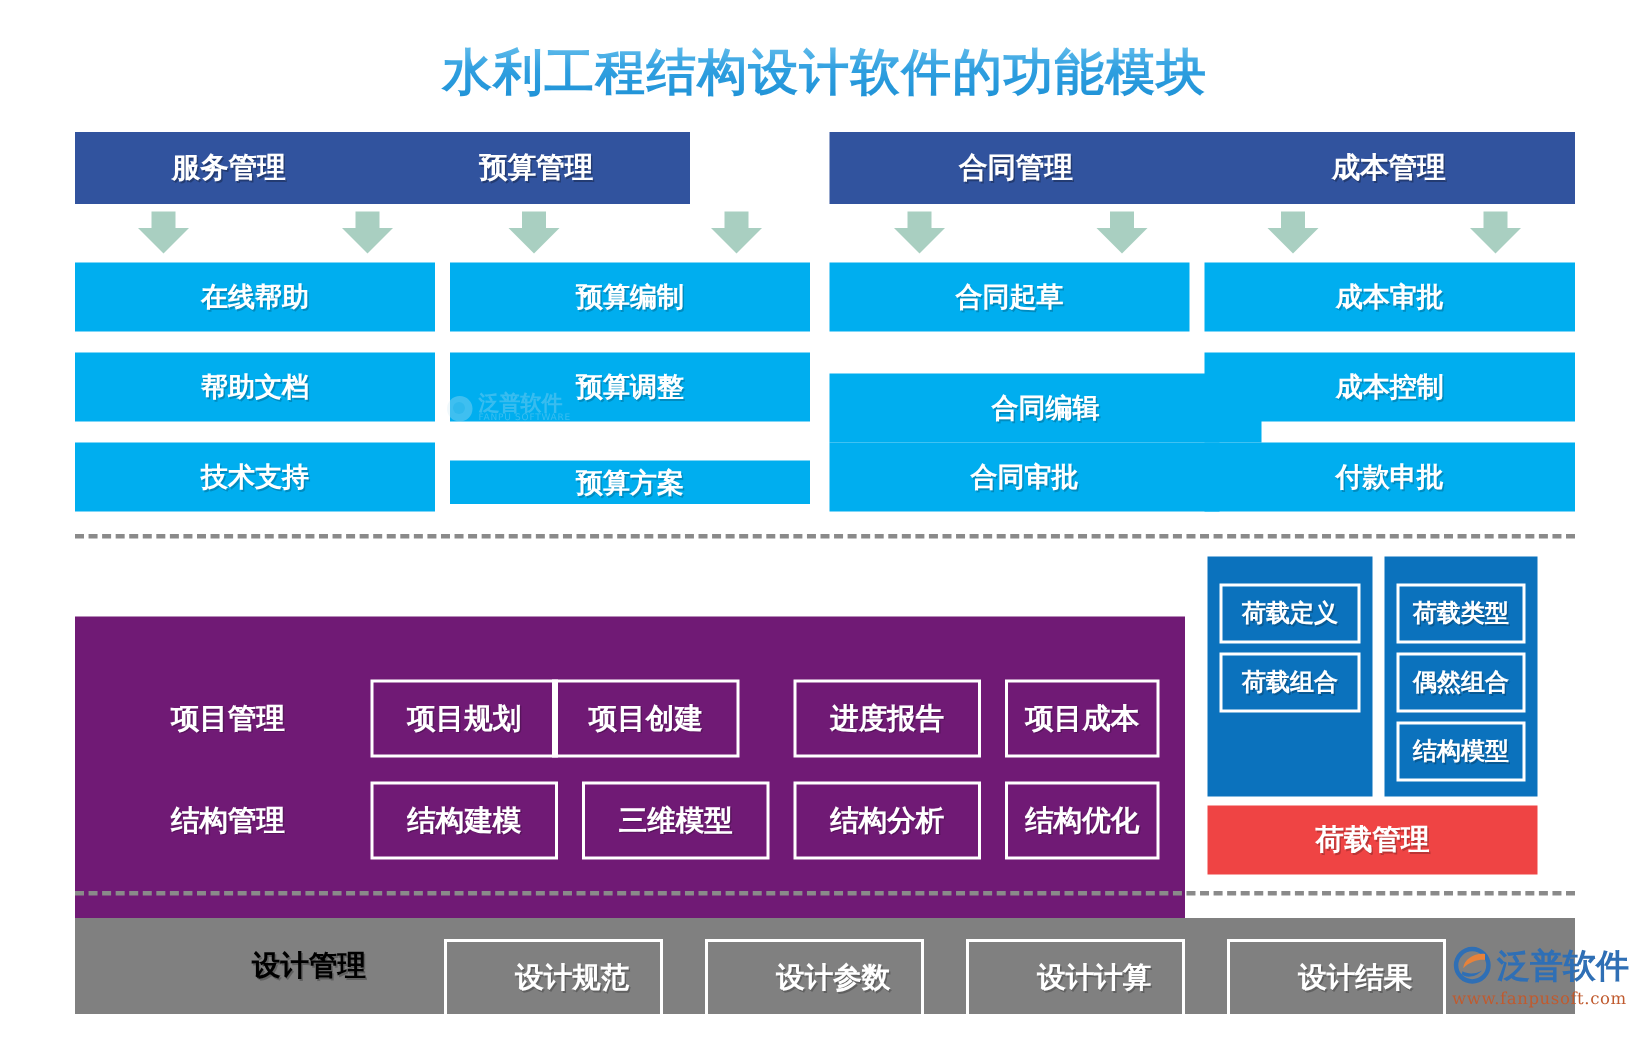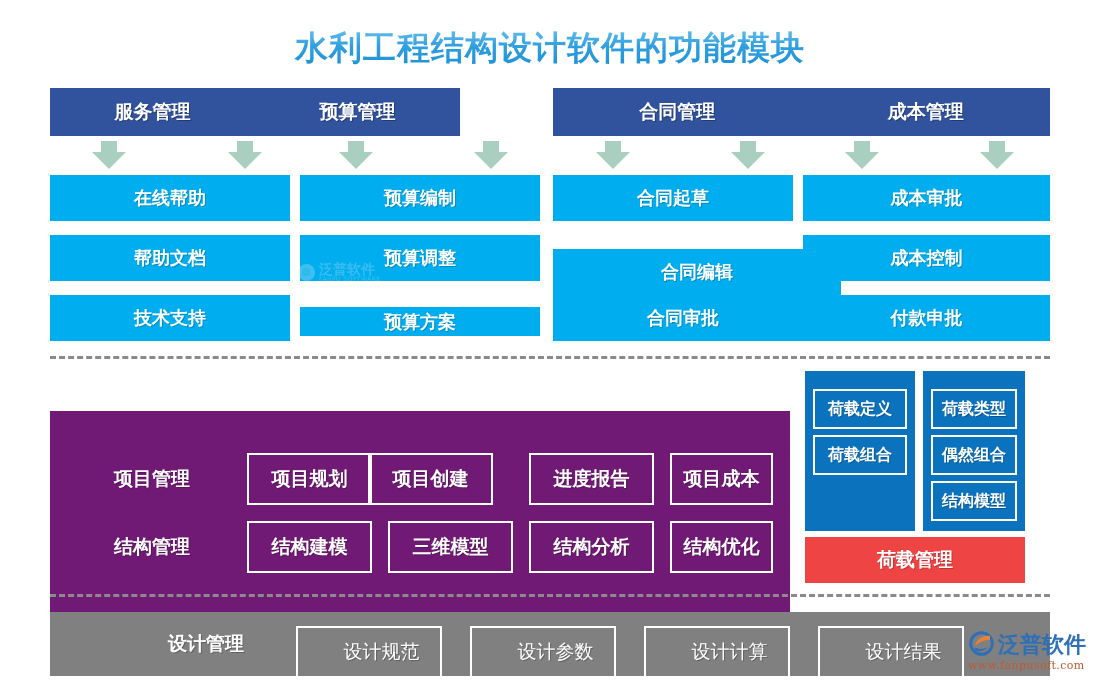--- a/index.html
+++ b/index.html
@@ -128,29 +128,29 @@
 
   
   #gray-bar {
     position: absolute; left: 50px; top: 612px;
     width: 1000px; height: 64px;
     background: #808080;
   }
   .gray-label {
     position: absolute; top: 6px; height: 52px;
     display: flex; align-items: center; justify-content: center;
-    color: #ffffff; font-size: 19px; font-weight: bold;
+    color: #000000; font-size: 19px; font-weight: bold;
     font-family: "DejaVu Serif", "Liberation Serif", serif;
     text-shadow: 1px 1px 0 rgba(0,0,0,0.25);
   }
   .gray-box {
     position: absolute; top: 14px; height: 52px;
     border: 2px solid #ffffff;
     display: flex; align-items: center; justify-content: center;
-    color: #ffffff; font-size: 19px; font-weight: normal;
+    color: #ffffff; font-size: 19px; font-weight: bold;
     font-family: "DejaVu Serif", "Liberation Serif", serif;
     text-shadow: 1px 1px 0 rgba(0,0,0,0.25);
     padding-left: 25px;
   }
 
   
   #watermark {
     position: absolute; left: 298px; top: 262px;
     display: flex; align-items: center; gap: 4px;
     opacity: 0.30; pointer-events: none;

